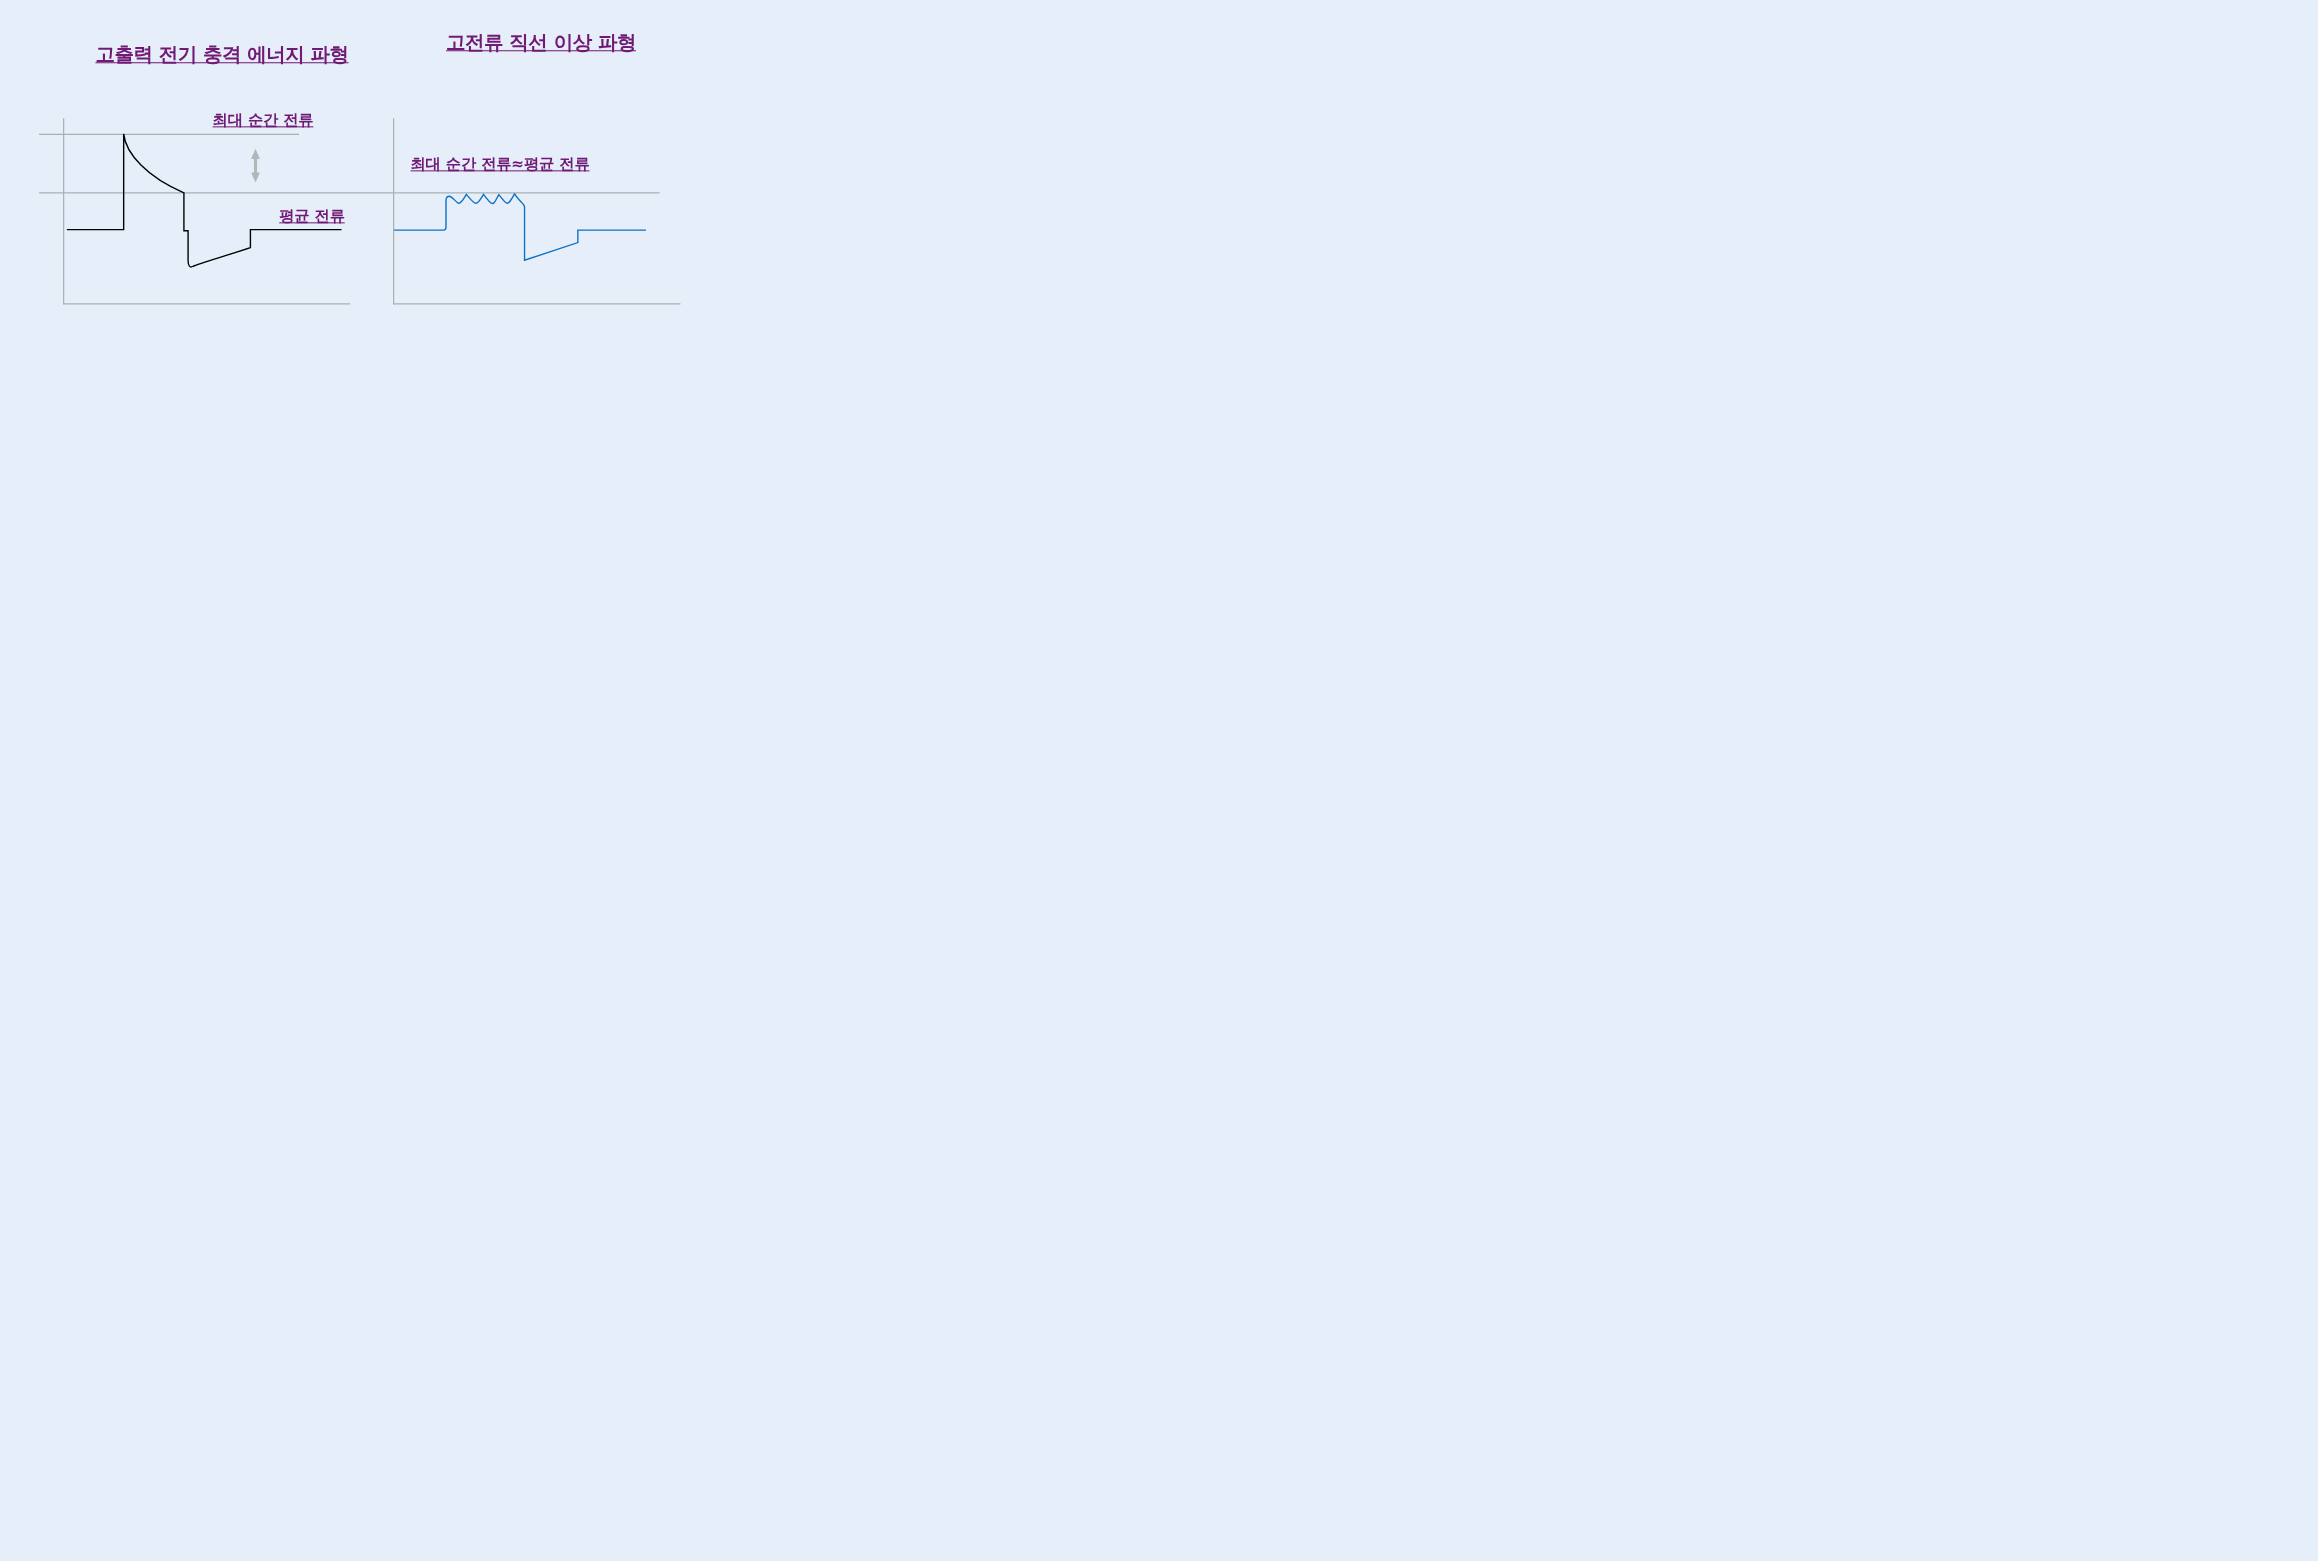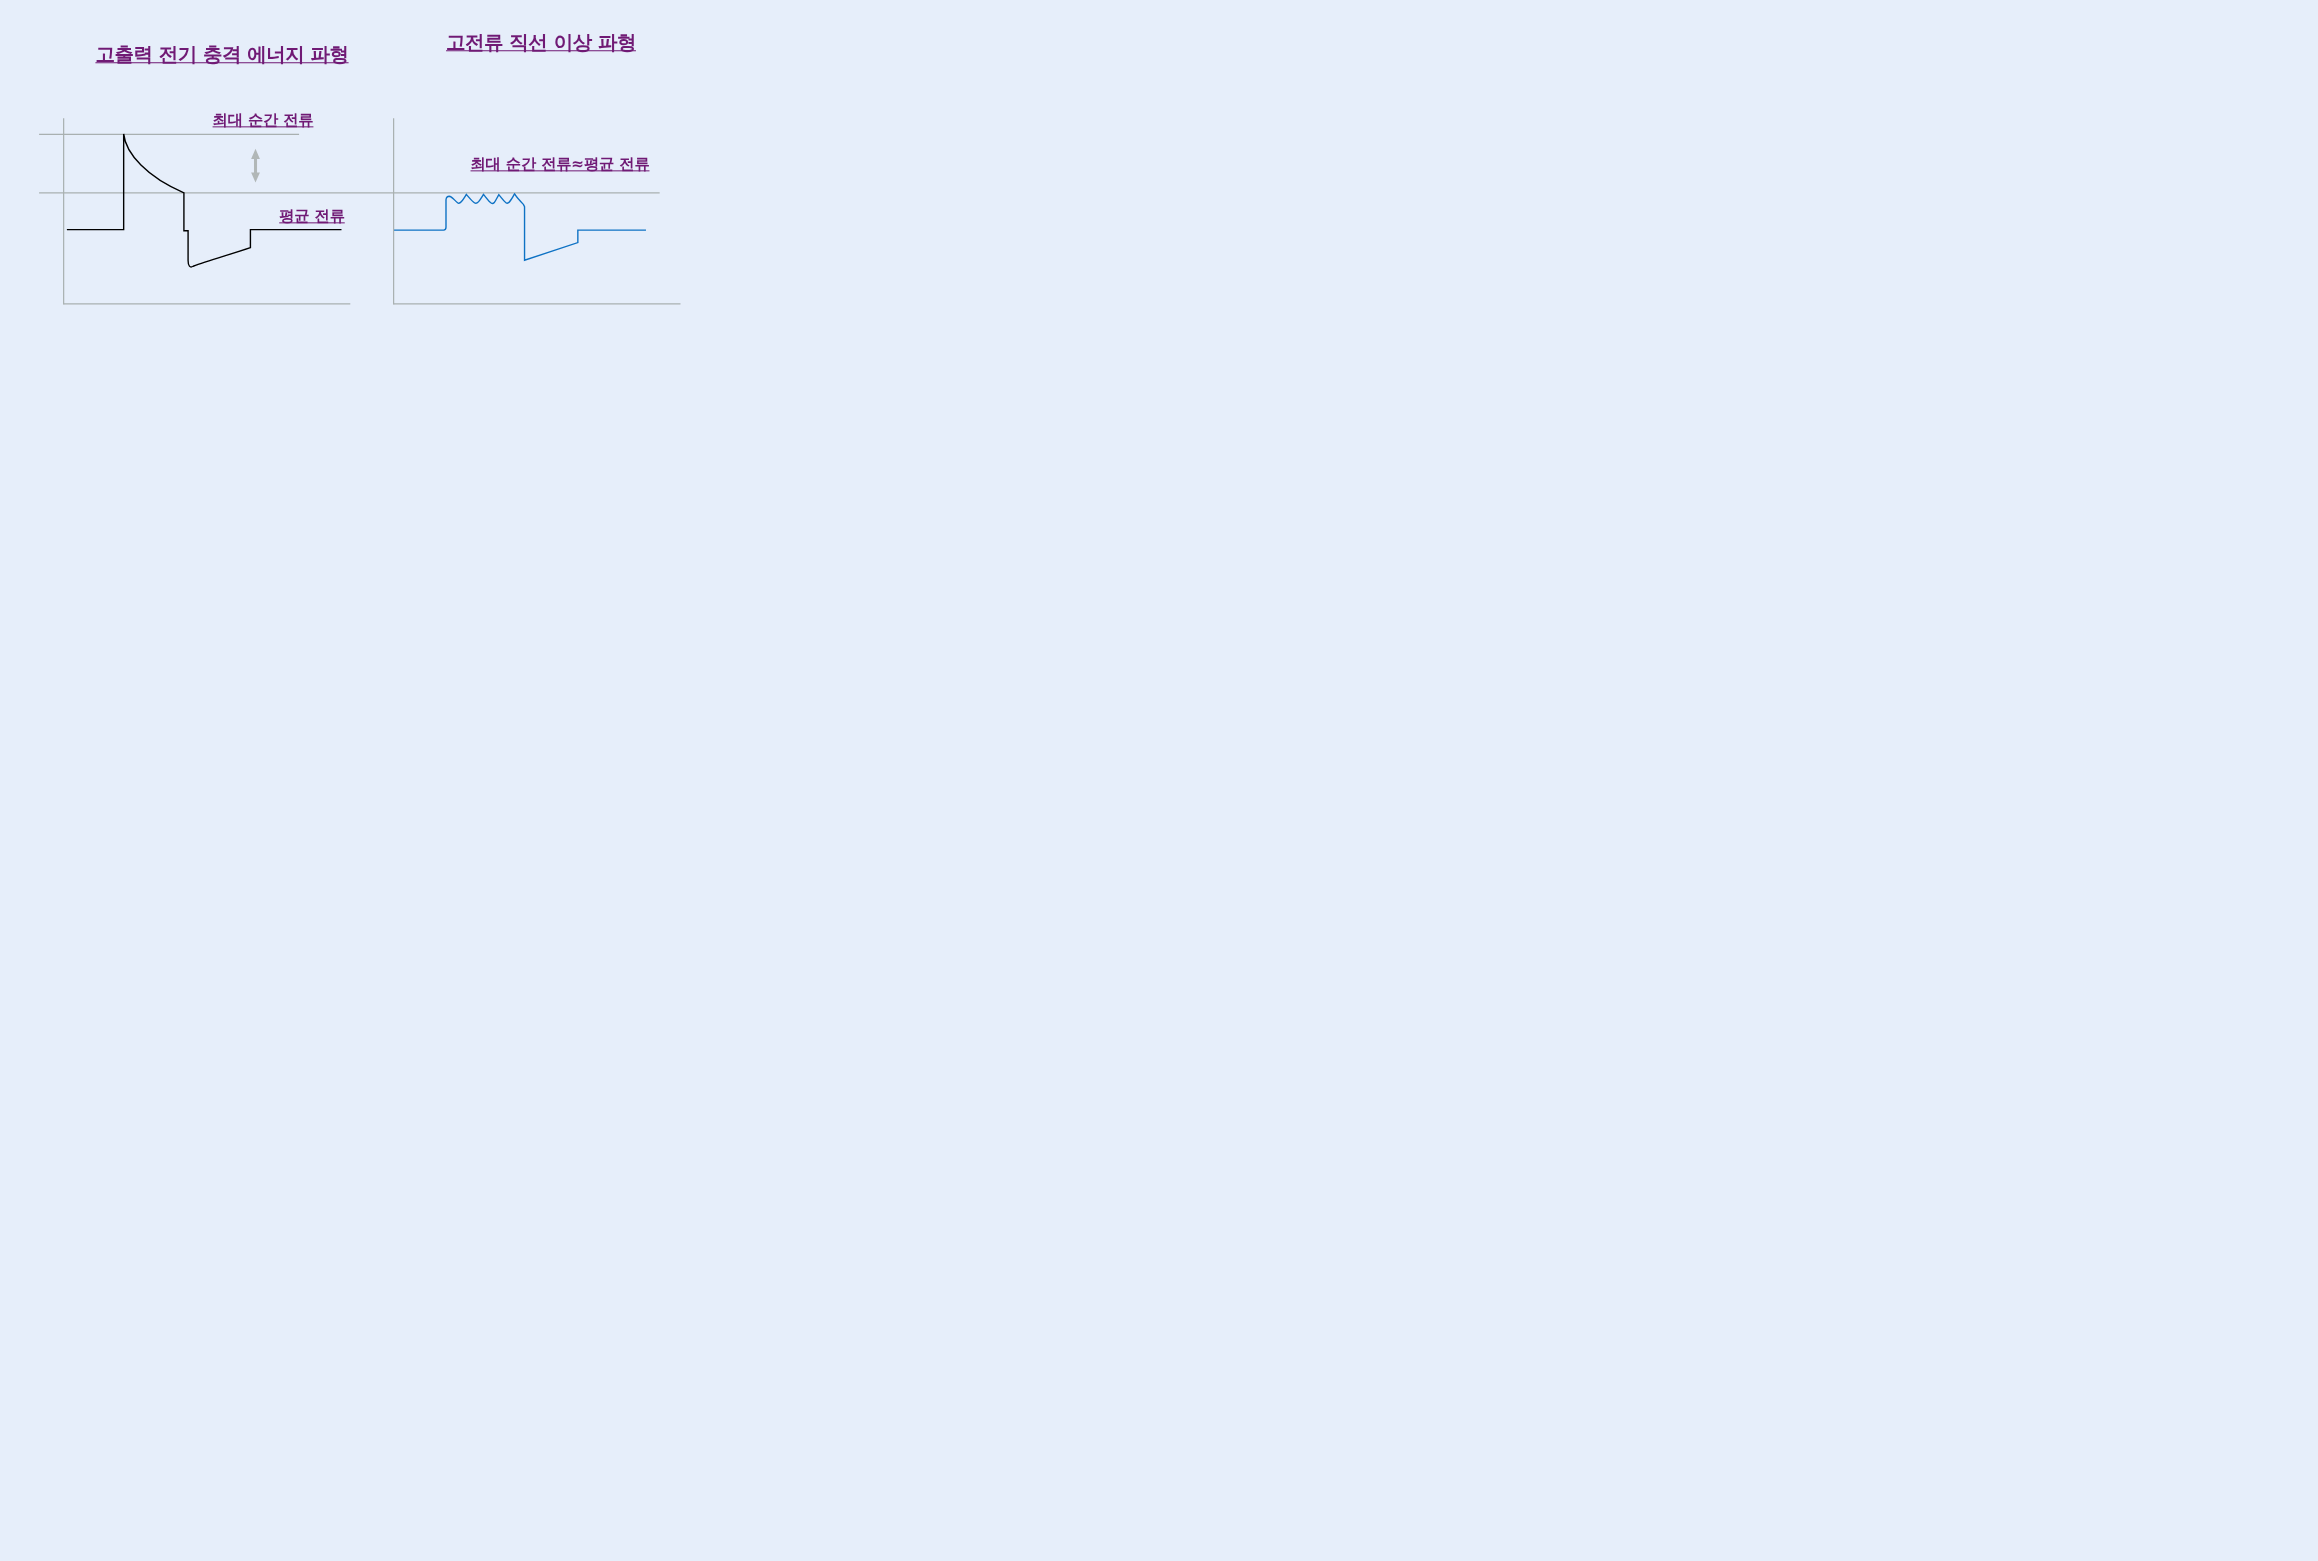--- a/index.html
+++ b/index.html
@@ -29,21 +29,21 @@
   }
   .wave-label{
     font-size:15.3px;
     font-weight:700;
     letter-spacing:-0.2px;
   }
   .title-left  {left:222px; top:55px;}
   .title-right {left:541px;top:43px;}
   .label-peak  {left:263px; top:121px;}
   .label-avg   {left:268px; top:217px;margin-left:44px;}
-  .label-approx{left:560px;top:165px;}
+  .label-approx{left:500px;top:165px;}
 </style>
 </head>
 <body>
 
 <div class="stage">
 
   <svg width="727" height="336" viewBox="0 0 1568 725">
 
     <line x1="84" y1="416" x2="1423" y2="416" stroke-width="2.6" stroke="#a9b0b0"></line>
 

